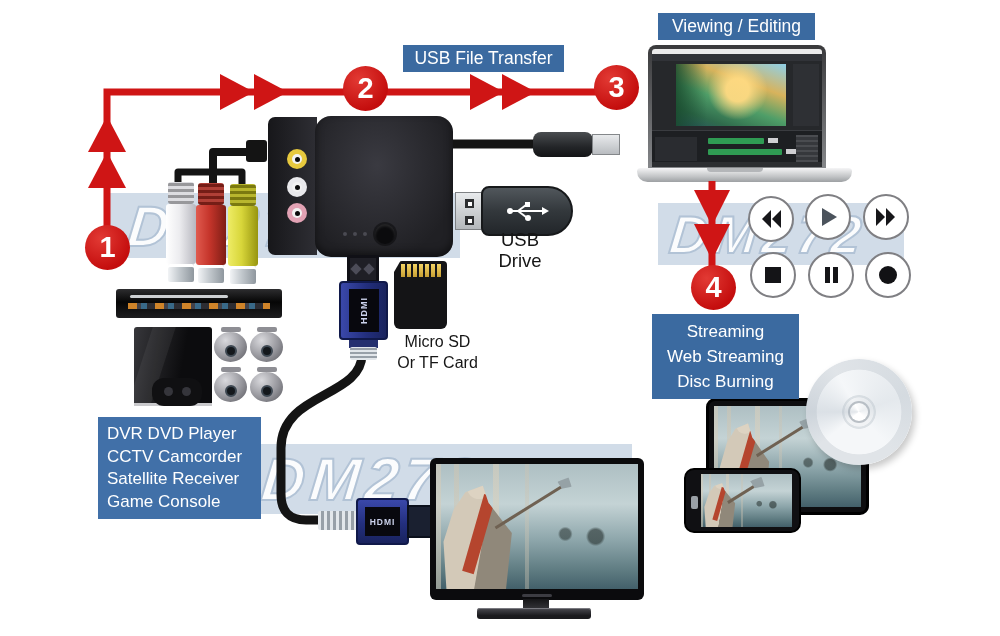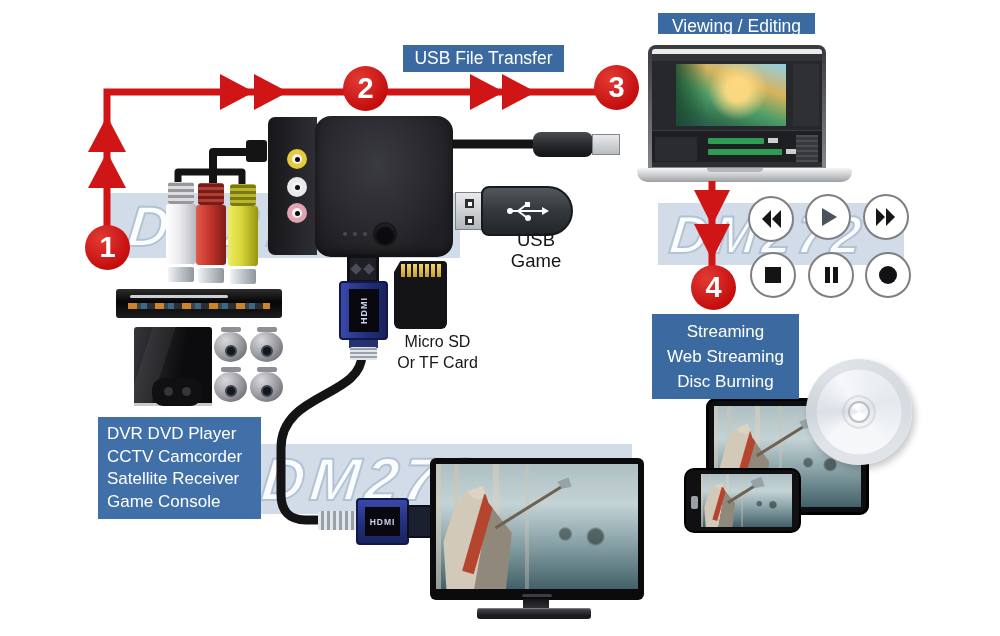--- a/index.html
+++ b/index.html
@@ -25,26 +25,26 @@
   
   .step{position:absolute;width:45px;height:45px;border-radius:50%;z-index:9;
         background:radial-gradient(circle at 35% 30%,#e23a34,#c40d0d 72%);
         color:#fff;font-weight:bold;font-size:29px;display:flex;align-items:center;justify-content:center;}
   #step1{left:85px;top:225px;} #step2{left:343px;top:66px;}
   #step3{left:594px;top:65px;} #step4{left:691px;top:265px;}
 
   
   .bluelbl{position:absolute;background:#3b6aa0;color:#fff;z-index:10;text-align:center;}
   #lbl-usb-transfer{left:403px;top:45px;width:161px;height:27px;font-size:17.5px;line-height:27px;}
-  #lbl-viewing{left:658px;top:13px;width:157px;height:21px;font-size:17.5px;line-height:27px;}
+  #lbl-viewing{left:658px;top:13px;width:157px;height:27px;font-size:17.5px;line-height:27px;}
   #lbl-publishing{left:652px;top:314px;width:147px;padding:5px 0;font-size:17px;line-height:25px;}
   #lbl-sources{left:98px;top:417px;width:163px;padding:6px 0 6px 9px;font-size:17px;line-height:22.5px;text-align:left;background:#4170a8;}
 
   .blklbl{position:absolute;color:#161616;z-index:10;text-align:center;line-height:21px;}
-  #lbl-usbdrive{left:486px;top:229px;width:100px;font-size:18.5px;}
+  #lbl-usbdrive{left:470px;top:229px;width:100px;font-size:18.5px;}
   #lbl-microsd{left:375px;top:331px;width:125px;font-size:16px;}
 
   
   #av-panel{left:268px;top:117px;width:49px;height:138px;z-index:5;border-radius:7px 0 0 7px;
             background:linear-gradient(90deg,#17171a,#2e2e34);}
   .rcajack{position:absolute;left:19px;width:20px;height:20px;border-radius:50%;display:flex;align-items:center;justify-content:center;}
   .rcajack .inner{width:10px;height:10px;border-radius:50%;background:#f2f2f2;display:flex;align-items:center;justify-content:center;}
   .rcajack .hole{width:5px;height:5px;border-radius:50%;background:#0a0a0a;}
   #jack-y{top:32px;background:#e7c93e;} #jack-w{top:60px;background:#e9e9ec;} #jack-p{top:86px;background:#e2a2b4;}
 
@@ -439,20 +439,20 @@
     <div>Disc Burning</div>
   </div>
   <div class="bluelbl" id="lbl-sources">
     <div>DVR DVD Player</div>
     <div>CCTV Camcorder</div>
     <div>Satellite Receiver</div>
     <div>Game Console</div>
   </div>
   <div class="blklbl" id="lbl-usbdrive">
     <div>USB</div>
-    <div>Game</div>
+    <div>Drive</div>
   </div>
   <div class="blklbl" id="lbl-microsd">
     <div>Micro SD</div>
     <div>Or TF Card</div>
   </div>
 
 </div>
 
 </body></html>

